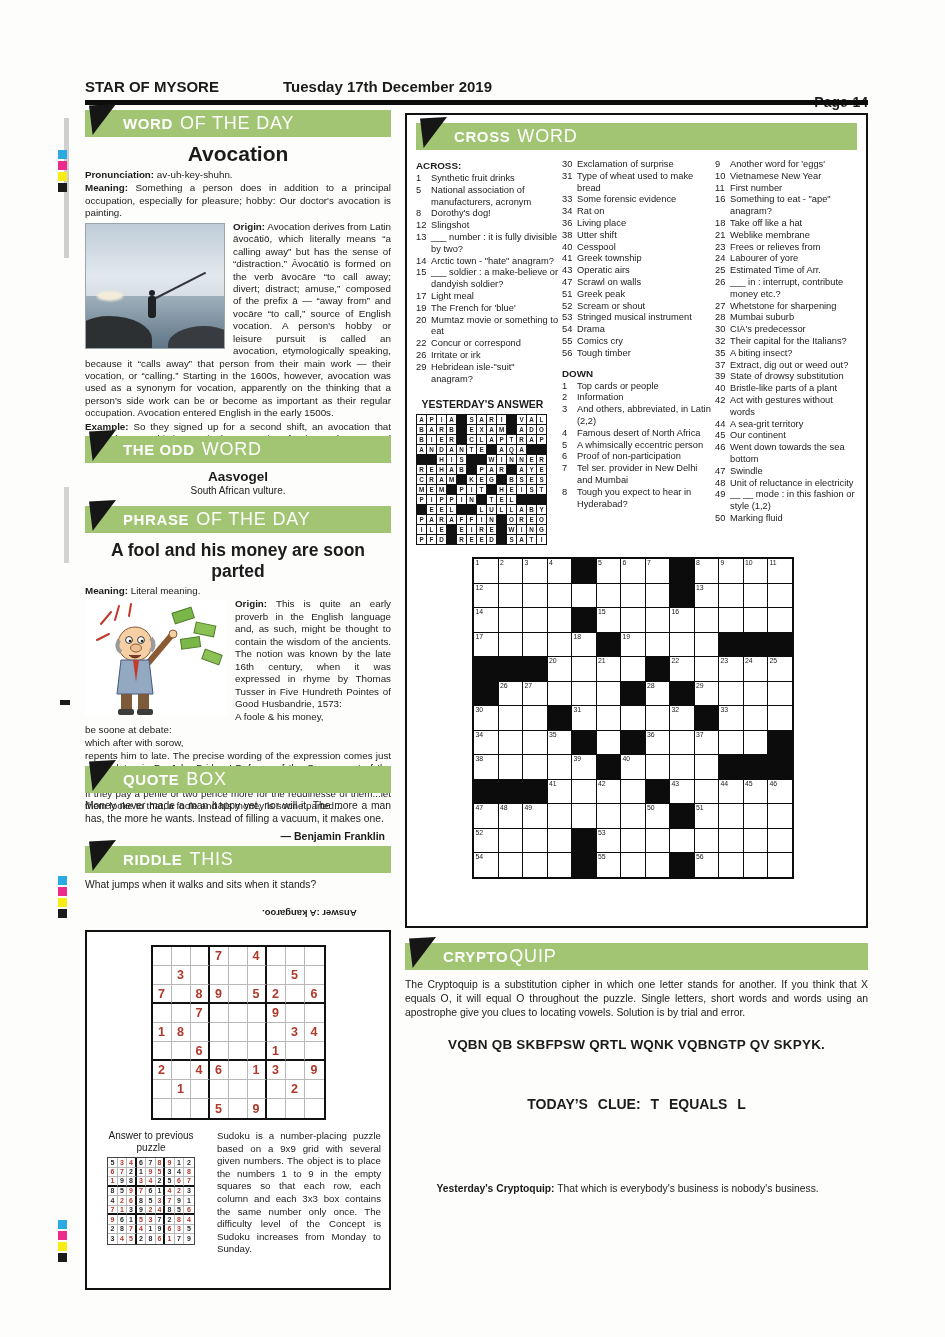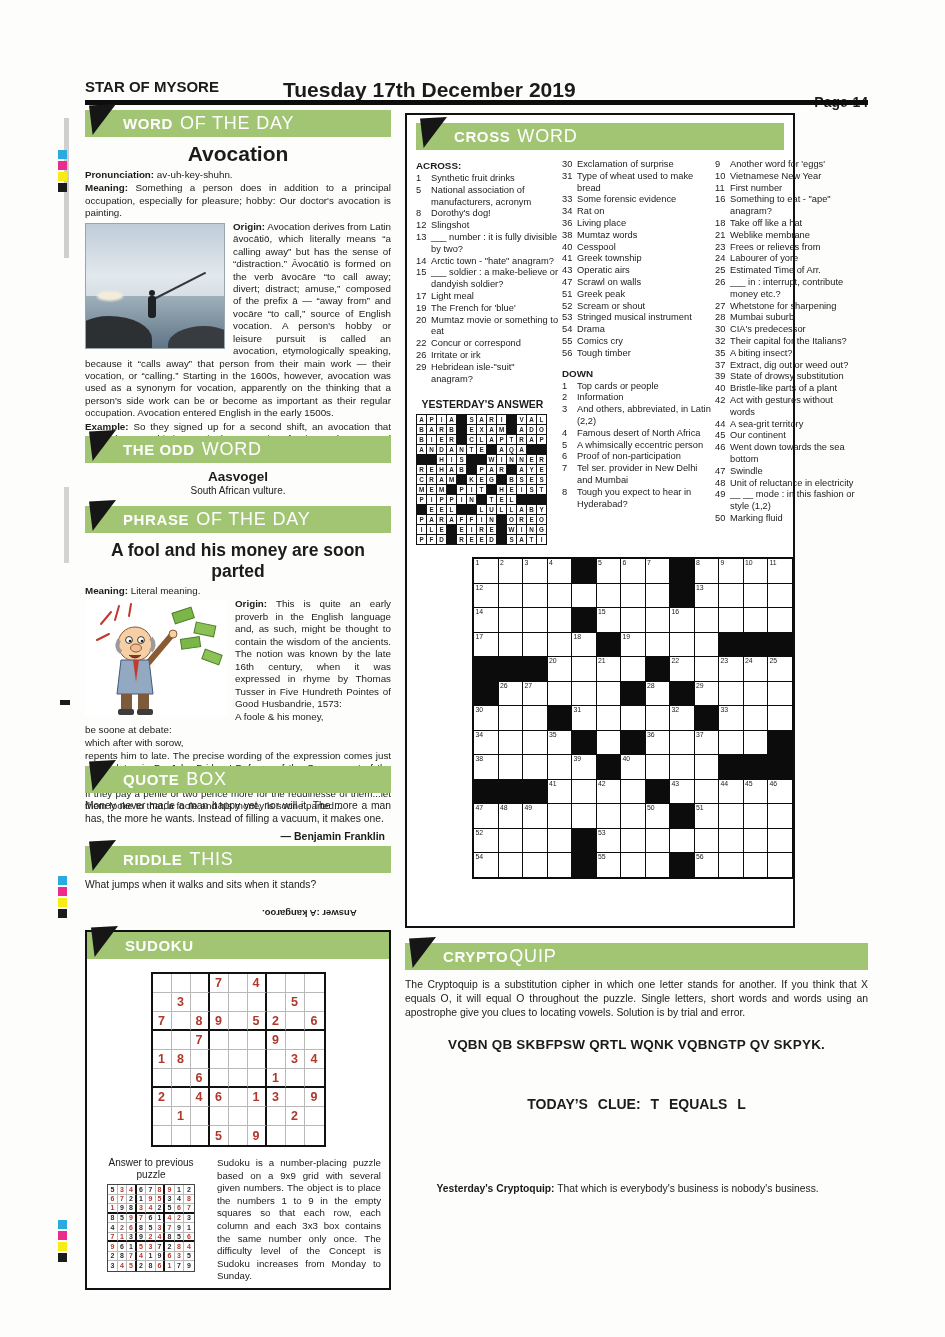--- a/index.html
+++ b/index.html
@@ -1,21 +1,21 @@
 <!DOCTYPE html>
 <html><head>
 <meta charset="utf-8">
 <style>
   html,body{margin:0;padding:0;background:#fff;}
   .page{width:945px;height:1337px;position:relative;overflow:hidden;background:#fdfdfc;
         font-family:"Liberation Sans",sans-serif;color:#1b1b1b;}
   
   .hdr{position:absolute;left:85px;top:78px;width:783px;height:20px;}
   .hp{position:absolute;left:0;top:0;font-size:15px;font-weight:bold;}
-  .hd{position:absolute;left:198px;top:0;font-size:21px;font-weight:bold;}
+  .hd{position:absolute;left:198px;top:0;font-size:15px;font-weight:bold;}
   .hn{position:absolute;right:0;top:16px;font-size:14px;font-weight:bold;}
   .rule{position:absolute;left:85px;top:100px;width:783px;height:5px;background:#0d0d0d;}
   
   .pm{position:absolute;}
   
   .banner{position:relative;height:27px;background:#a2c573;display:flex;align-items:center;gap:7px;
           padding-left:38px;color:#fff;box-sizing:border-box;}
   .banner::before{content:"";position:absolute;top:-6px;left:4px;width:30px;height:31px;background:#161616;
           clip-path:polygon(0 5%,90% 0,12% 100%);}
   .b1{font-weight:bold;font-size:15px;letter-spacing:.6px;}
@@ -51,21 +51,21 @@
   .su{display:flex;align-items:center;justify-content:center;box-sizing:border-box;}
   .su.main{font-size:12.5px;font-weight:bold;color:#b0382b;}
   #sudoku-answer{display:grid;grid-template-columns:repeat(9,9.5px);grid-auto-rows:9.5px;border:1.5px solid #444;
         width:max-content;margin:3px auto 0;}
   .su.mini{font-size:7px;font-weight:bold;}
   .sbottom{display:flex;margin:10px 8px 0;gap:10px;}
   .sleft{width:112px;flex:none;text-align:center;}
   .atitle{font-size:10px;line-height:1.2;margin-bottom:3px;}
   .sinstr{font-size:9.7px;line-height:1.3;text-align:justify;flex:1;}
   
-  .cbox{position:absolute;left:405px;top:113px;width:390px;height:815px;border:2.5px solid #111;
+  .cbox{position:absolute;left:405px;top:113px;width:463px;height:815px;border:2.5px solid #111;
         box-sizing:border-box;background:#fff;padding:8px 9px;}
   .clues{display:flex;margin-top:9px;}
   .ccol1{width:146px;flex:none;}
   .ccol2{width:153px;flex:none;}
   .ccol3{width:146px;flex:none;}
   .clabel{font-weight:bold;font-size:9.8px;margin:1px 0 2px;}
   .clabel.down{margin-top:8px;}
   .clue{display:flex;font-size:9.3px;line-height:1.27;}
   .cn{width:15px;flex:none;}
   .ct{flex:1;padding-right:3px;}
@@ -217,23 +217,20 @@
   <section class="sec" style="top:846px;">
     <div class="banner">
       <span class="b1">RIDDLE</span>
       <span class="b2">THIS</span>
     </div>
     <p class="t" style="margin-top:5px;font-size:10.3px;">What jumps when it walks and sits when it stands?</p>
     <div class="ans"><span>Answer :A kangaroo.</span></div>
   </section>
 
   <div class="sbox">
-    <div class="banner">
-      <span class="b1">SUDOKU</span>
-    </div>
     <div id="sudoku-grid">
         <div class="su main" style="border-right: 1px solid rgb(185, 185, 185); border-bottom: 1px solid rgb(185, 185, 185);"></div>
         <div class="su main" style="border-right: 1px solid rgb(185, 185, 185); border-bottom: 1px solid rgb(185, 185, 185);"></div>
         <div class="su main" style="border-right: 2px solid rgb(17, 17, 17); border-bottom: 1px solid rgb(185, 185, 185);"></div>
         <div class="su main" style="border-right: 1px solid rgb(185, 185, 185); border-bottom: 1px solid rgb(185, 185, 185);">7</div>
         <div class="su main" style="border-right: 1px solid rgb(185, 185, 185); border-bottom: 1px solid rgb(185, 185, 185);"></div>
         <div class="su main" style="border-right: 2px solid rgb(17, 17, 17); border-bottom: 1px solid rgb(185, 185, 185);">4</div>
         <div class="su main" style="border-right: 1px solid rgb(185, 185, 185); border-bottom: 1px solid rgb(185, 185, 185);"></div>
         <div class="su main" style="border-right: 1px solid rgb(185, 185, 185); border-bottom: 1px solid rgb(185, 185, 185);"></div>
         <div class="su main" style="border-right: none; border-bottom: 1px solid rgb(185, 185, 185);"></div>
@@ -653,21 +650,21 @@
             <div class="clue">
               <span class="cn">34</span>
               <span class="ct">Rat on</span>
             </div>
             <div class="clue">
               <span class="cn">36</span>
               <span class="ct">Living place</span>
             </div>
             <div class="clue">
               <span class="cn">38</span>
-              <span class="ct">Mumtaz words</span>
+              <span class="ct">Utter shift</span>
             </div>
             <div class="clue">
               <span class="cn">40</span>
               <span class="ct">Cesspool</span>
             </div>
             <div class="clue">
               <span class="cn">41</span>
               <span class="ct">Greek township</span>
             </div>
             <div class="clue">

